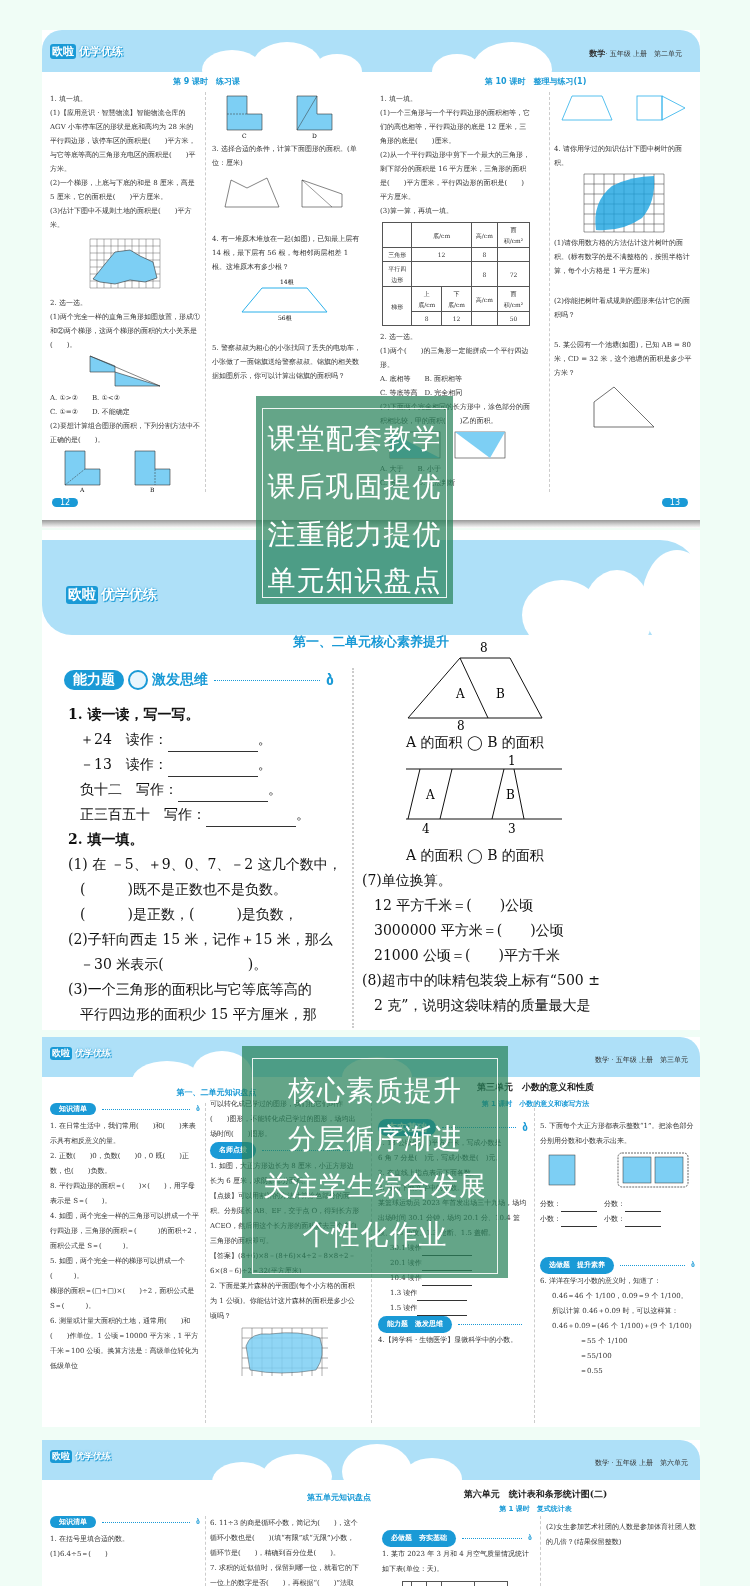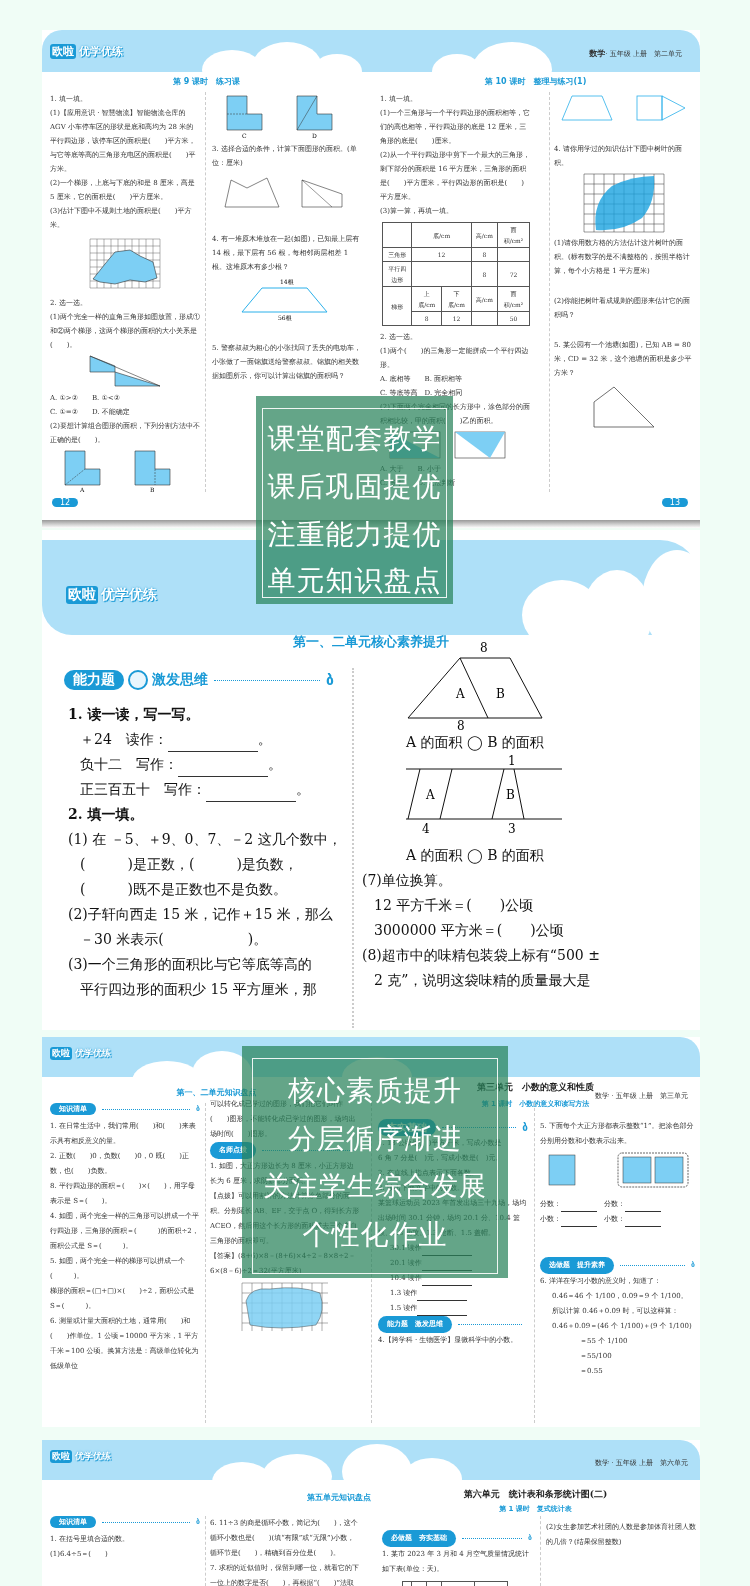--- a/index.html
+++ b/index.html
@@ -209,26 +209,27 @@
     <span class="tag">能力题</span>
       <span class="ico"></span>
       <span class="txt">激发思维</span>
       <span class="dots"></span>
       <span class="hook">ბ</span>
   </div>
 
   <div class="col" style="left:26px;top:172px;width:290px;">
     <p><b>1. 读一读，写一写。</b></p>
     <p class="ind"><span>＋24　读作：</span><span class="uline" style="width:90px;"></span>。</p>
+    <p class="ind"><span>－13　读作：</span><span class="uline" style="width:90px;"></span>。</p>
     <p class="ind"><span>负十二　写作：</span><span class="uline" style="width:90px;"></span>。</p>
     <p class="ind"><span>正三百五十　写作：</span><span class="uline" style="width:90px;"></span>。</p>
     <p><b>2. 填一填。</b></p>
     <p>(1) 在 －5、＋9、0、7、－2 这几个数中，</p>
+    <p class="ind">(　　　)既不是正数也不是负数。</p>
     <p class="ind">(　　　)是正数，(　　　)是负数，</p>
-    <p class="ind">(　　　)既不是正数也不是负数。</p>
     <p>(2)子轩向西走 15 米，记作＋15 米，那么</p>
     <p class="ind">－30 米表示(　　　　　　)。</p>
     <p>(3)一个三角形的面积比与它等底等高的</p>
     <p class="ind">平行四边形的面积少 15 平方厘米，那</p>
   </div>
   <div class="vdiv" style="left:310px;top:138px;height:360px;border-left:2px dotted #ccc;"></div>
 
   <div class="col" style="left:320px;top:110px;width:320px;">
     <svg width="320" height="90" viewBox="0 0 320 90" style="display:block;">
       <text x="118" y="12" font-size="12">8</text>
@@ -249,34 +250,35 @@
         <line x1="152" y1="14" x2="162" y2="64" stroke="#111"></line>
       <text x="64" y="44" font-size="12">A</text>
         <text x="144" y="44" font-size="12">B</text>
       <text x="60" y="78" font-size="12">4</text>
         <text x="146" y="78" font-size="12">3</text>
     </svg>
     <p style="padding-left:44px;">A 的面积 ◯ B 的面积</p>
     <p>(7)单位换算。</p>
     <p class="ind">12 平方千米＝(　　)公顷</p>
     <p class="ind">3000000 平方米＝(　　)公顷</p>
+    <p class="ind">21000 公顷＝(　　)平方千米</p>
     <p>(8)超市中的味精包装袋上标有“500 ±</p>
     <p class="ind">2 克”，说明这袋味精的质量最大是</p>
   </div>
 </div>
 
 <div class="page small" style="left:42px;top:1037px;width:658px;height:390px;">
   <div class="hdr" style="height:40px;border-radius:0 20px 0 0;">
     <div class="cloud" style="left:90px;top:24px;width:70px;height:40px;"></div>
     <div class="cloud" style="left:150px;top:14px;width:60px;height:45px;"></div>
     <div class="cloud" style="left:300px;top:20px;width:70px;height:40px;"></div>
     <div class="brand" style="left:8px;top:10px;font-size:9px;">
       <span class="pill">欧啦</span><span>优学优练</span>
     </div>
-    <div class="rhead" style="right:12px;top:18px;margin-top:36px;">数学 · 五年级 上册　第三单元</div>
+    <div class="rhead" style="right:12px;top:18px;">数学 · 五年级 上册　第三单元</div>
   </div>
   <div class="lesson" style="left:0;width:329px;top:50px;font-size:8px;padding-left:20px;">第一、二单元知识盘点</div>
   <div style="position:absolute;left:329px;width:329px;top:44px;text-align:center;font-size:9px;font-weight:bold;">第三单元　小数的意义和性质</div>
   <div class="lesson" style="left:329px;width:329px;top:62px;font-size:7px;">第 1 课时　小数的意义和读写方法</div>
 
   <div class="secbar" style="position:absolute;left:8px;top:66px;width:150px;font-size:7px;">
     <span class="tag">知识清单</span>
       <span class="dots"></span>
       <span class="hook">ბ</span>
   </div>
@@ -292,20 +294,21 @@
   <div class="vdiv" style="left:163px;top:66px;height:320px;"></div>
   <div class="col" style="left:168px;top:60px;width:150px;">
     <p>可以转化成已学过的图形，我们把它们叫作(　　)图形，不能转化成已学过的图形，场均出场时间(　　)图形。</p>
     <div class="secbar" style="font-size:7px;">
         <span class="tag">名师点拨</span>
         <span class="dots"></span>
       </div>
     <p>1. 如图，大正方形边长为 8 厘米，小正方形边长为 6 厘米，求阴影部分面积。</p>
     <p>【点拨】可以用割补的方法计算涂色部分的面积。分别延长 AB、EF，交于点 O，得到长方形 ACEO，然后用这个长方形的面积减去三个空白三角形的面积即可。</p>
     <p>【答案】(8+6)×8－(8+6)×4÷2－8×8÷2－6×(8－6)÷2＝32(平方厘米)</p>
+    <p>2. 下面是某片森林的平面图(每个小方格的面积为 1 公顷)。你能估计这片森林的面积是多少公顷吗？</p>
     <svg class="fig" width="90" height="50" viewBox="0 0 90 50">
       <g stroke="#333" stroke-width="0.4">
           <path d="M2 2h86M2 12h86M2 22h86M2 32h86M2 42h86"></path>
           <path d="M2 2v48M12 2v48M22 2v48M32 2v48M42 2v48M52 2v48M62 2v48M72 2v48M82 2v48"></path>
         </g>
       <path d="M6 20 Q10 6 30 8 Q60 4 80 12 Q86 30 76 44 Q40 50 10 44 Z" fill="#7dcff4" opacity="0.85" stroke="#333" stroke-width="0.5"></path>
     </svg>
   </div>
   <div class="vdiv" style="left:329px;top:66px;height:320px;"></div>
   <div class="col" style="left:336px;top:82px;width:150px;">

